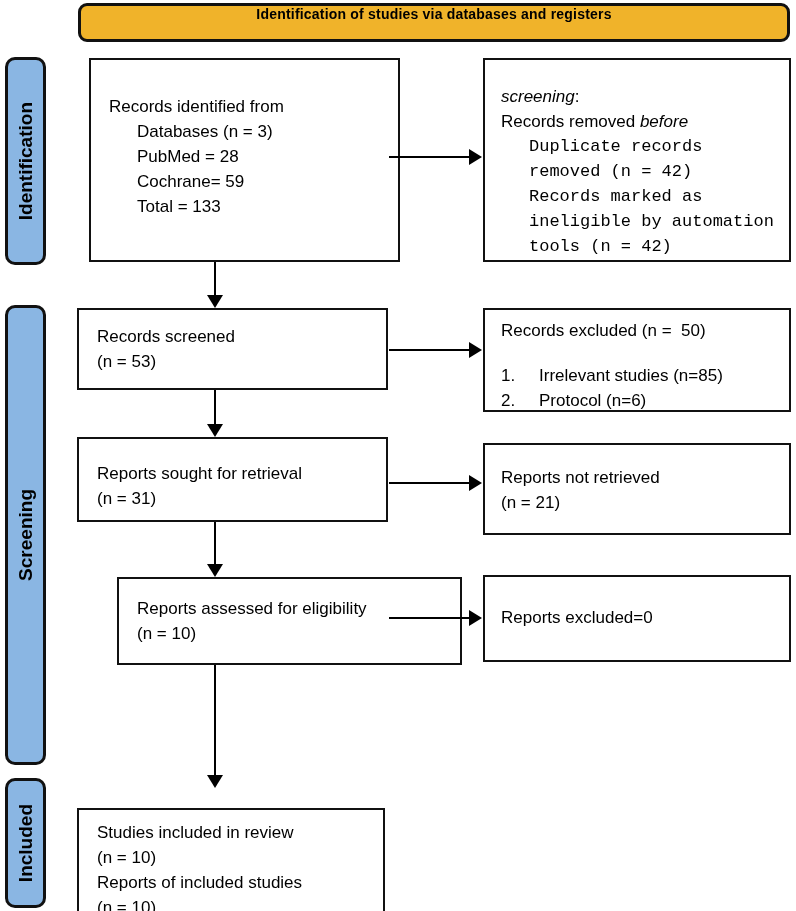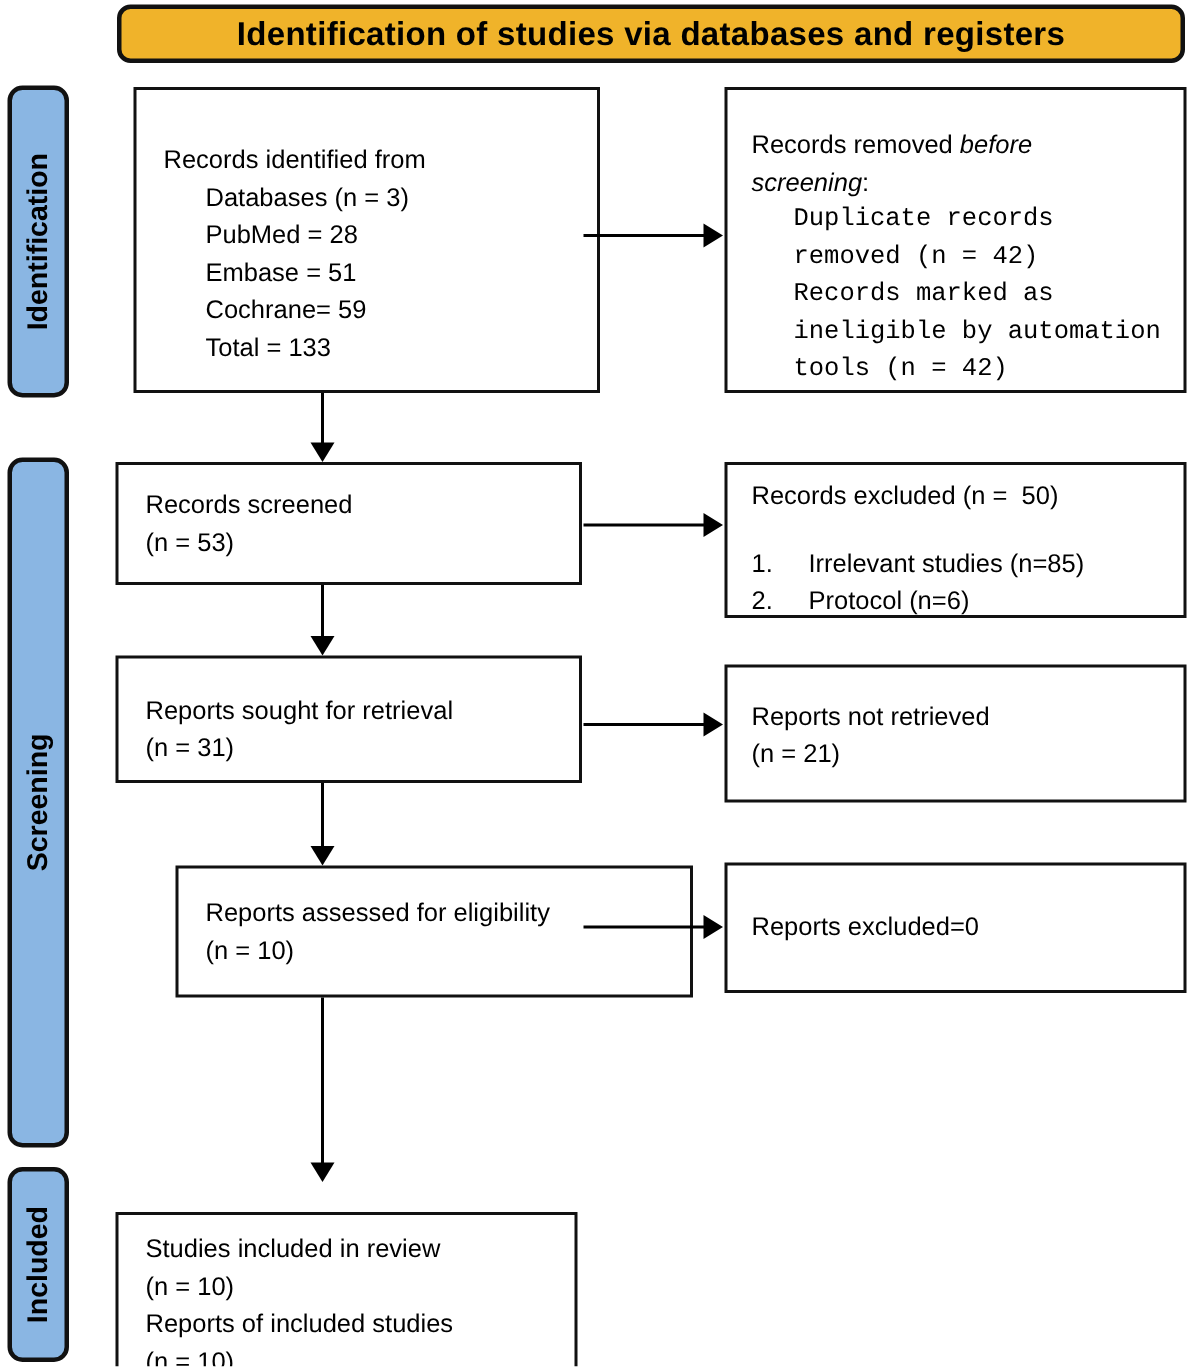--- a/index.html
+++ b/index.html
@@ -4,22 +4,22 @@
 <style>
   html,body { margin:0; padding:0; background:#ffffff; }
   .canvas {
     position:relative; width:796px; height:911px; background:#ffffff;
     font-family:"Liberation Sans", sans-serif; color:#000; overflow:hidden;
   }
   
   .banner {
     position:absolute; left:78px; top:3px; width:712px; height:39px;
     background:var(--header_bg,#F0B32A); border:3px solid #111; border-radius:9px;
-    box-sizing:border-box; display:flex; align-items:center; justify-content:center;
-    font-weight:bold; font-size:22px; letter-spacing:0.2px;
+    box-sizing:border-box; display:flex; align-items:flex-start; justify-content:center;
+    font-weight:bold; font-size:14px; letter-spacing:0.2px;
   }
   
   .stage {
     position:absolute; left:5px; width:41px; box-sizing:border-box;
     background:var(--stage_bg,#8AB6E3); border:3px solid #111; border-radius:10px;
     display:flex; align-items:center; justify-content:center;
   }
   .stage .vtext {
     writing-mode:vertical-rl; transform:rotate(180deg);
     font-weight:bold; font-size:19px; white-space:nowrap;
@@ -82,28 +82,27 @@
     <span class="vtext">Screening</span>
   </div>
   <div class="stage" id="stage-included">
     <span class="vtext">Included</span>
   </div>
 
   <div class="fbox" id="box-identified">
     <div class="t">Records identified from</div>
     <div class="t indent">Databases (n = 3)</div>
     <div class="t indent">PubMed = 28</div>
-    <div class="t indent">Embase = 51</div>
     <div class="t indent">Cochrane= 59</div>
     <div class="t indent">Total = 133</div>
   </div>
 
   <div class="fbox" id="box-removed">
+    <div><span class="t ital">screening</span><span class="t">:</span></div>
     <div><span class="t">Records removed </span><span class="t ital">before</span></div>
-    <div><span class="t ital">screening</span><span class="t">:</span></div>
     <div class="t indent removed-details">Duplicate records removed (n = 42)</div>
     <div class="t indent removed-details">Records marked as ineligible by automation tools (n = 42)</div>
   </div>
 
   <div class="fbox" id="box-screened">
     <div class="t">Records screened</div>
     <div class="t">(n = 53)</div>
   </div>
 
   <div class="fbox" id="box-excluded">

